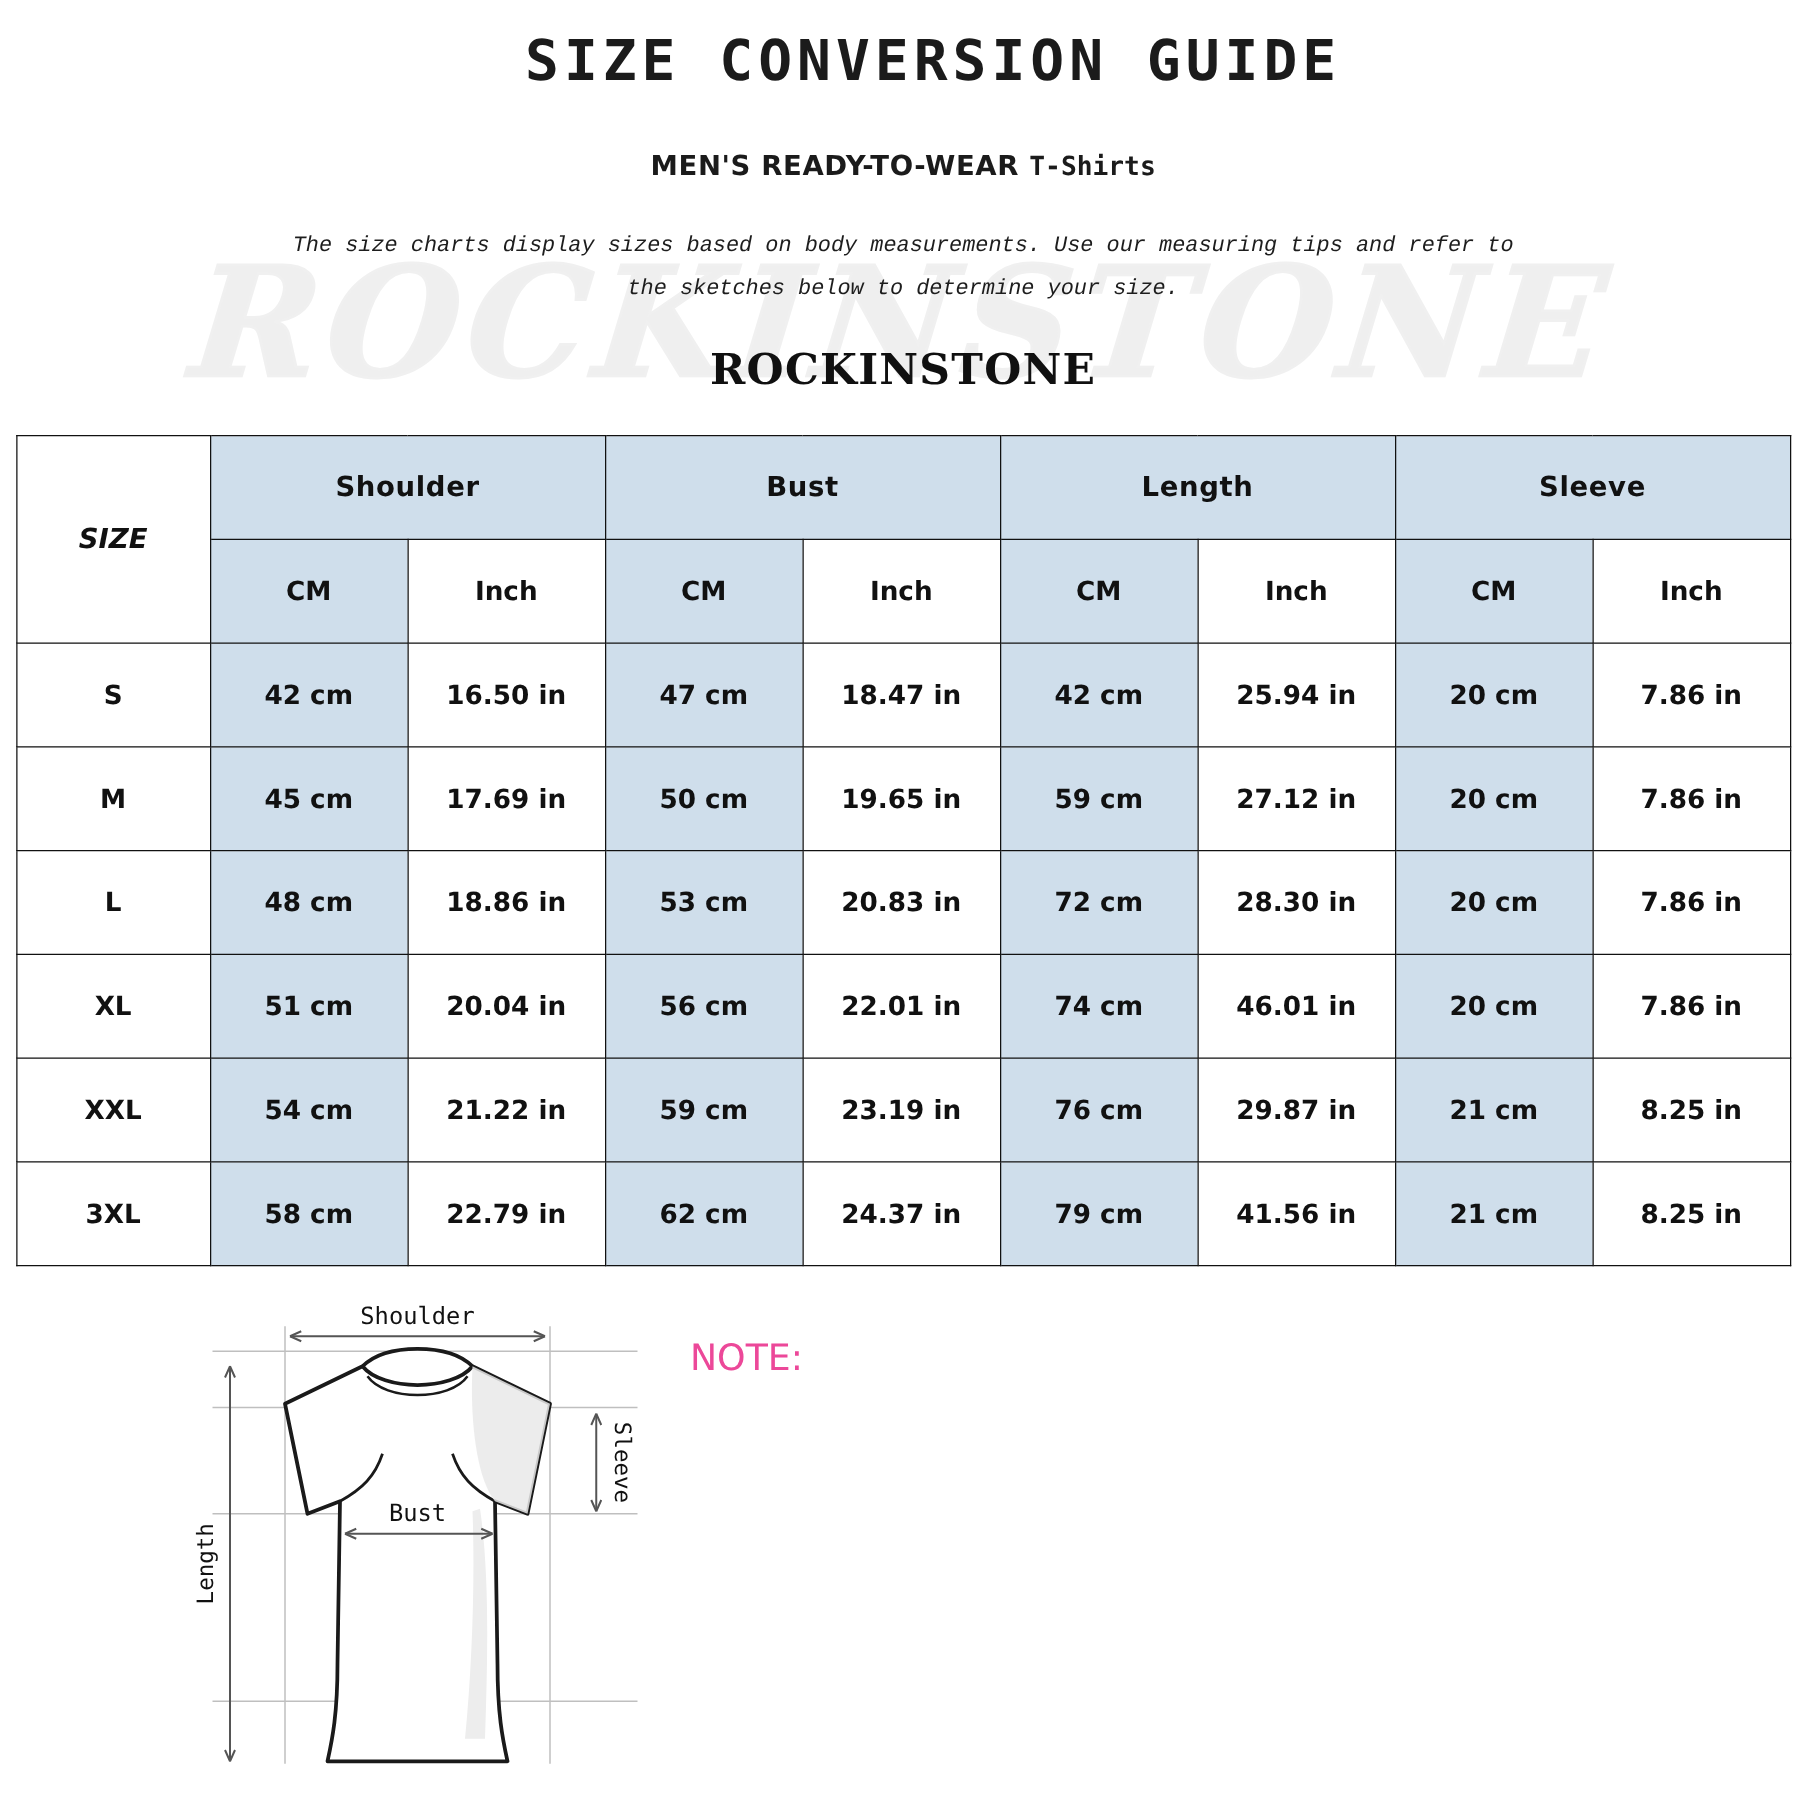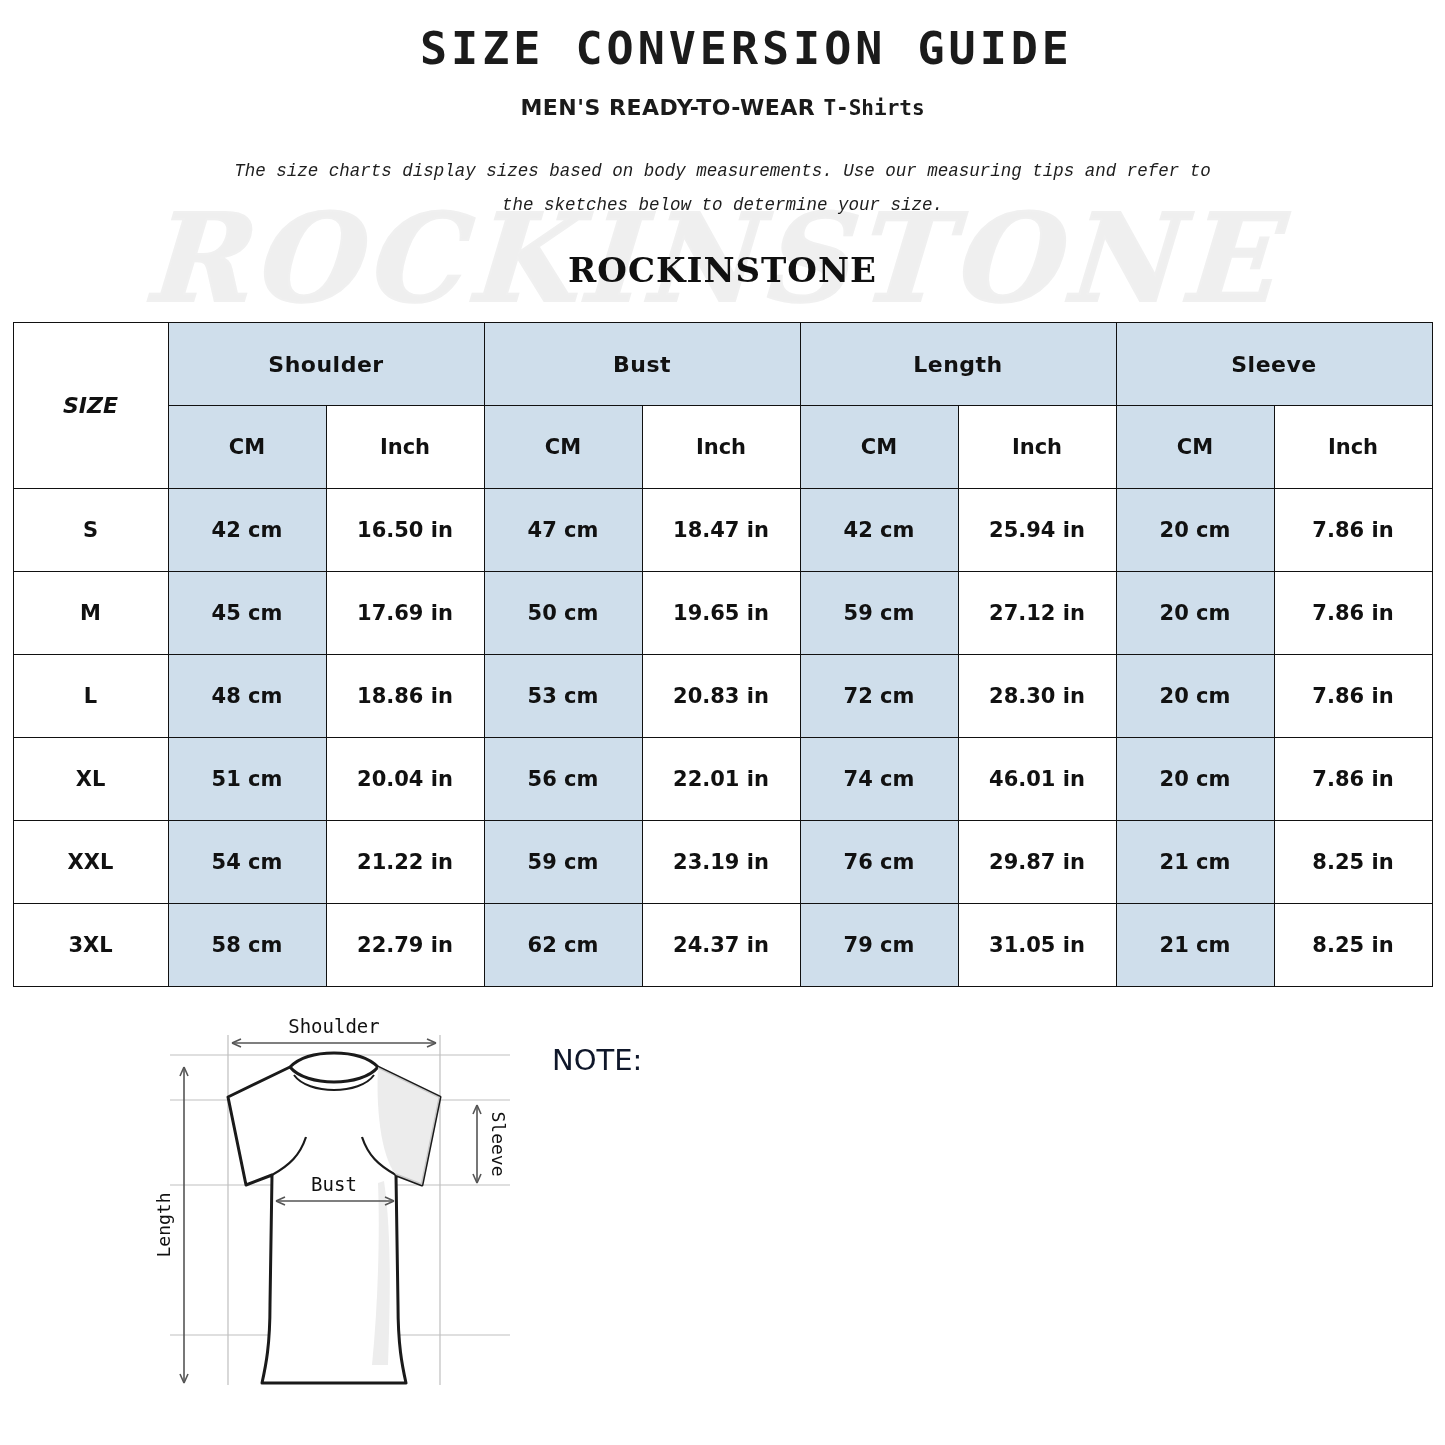--- a/index.html
+++ b/index.html
@@ -43,21 +43,21 @@
     font-size: 45px;
     font-weight: 700;
     letter-spacing: 4px;
     margin: 22px 0 0 0;
     color: #1b1b1b;
     padding-left: 48px;
   }
 
   .subtitle {
     text-align: center;
-    margin-top: 20px;
+    margin-top: 46px;
     font-size: 22px;
     font-weight: 700;
     letter-spacing: 0.5px;
     color: #1b1b1b;
   }
   .subtitle .cat {
     font-family: "DejaVu Sans Mono", monospace;
     font-size: 21px;
     font-weight: 700;
     letter-spacing: 0px;
@@ -122,21 +122,21 @@
     flex: 0 0 390px;
   }
   .note {
     margin-left: 22px;
     padding-top: 38px;
     width: 850px;
   }
   .note-title {
     font-size: 29px;
     font-weight: 400;
-    color: #0f172a;
+    color: #ec4899;
   }
   .note-body {
     font-size: 27px;
     font-weight: 700;
     line-height: 1.75;
     color: #111;
   }
 </style>
 </head>
 <body>
@@ -233,21 +233,21 @@
         <td class="val-cell cell-shade">21 cm</td>
         <td class="val-cell">8.25  in</td>
       </tr>
       <tr>
         <td class="size-cell">3XL</td>
         <td class="val-cell cell-shade">58 cm</td>
         <td class="val-cell">22.79  in</td>
         <td class="val-cell cell-shade">62 cm</td>
         <td class="val-cell">24.37  in</td>
         <td class="val-cell cell-shade">79 cm</td>
-        <td class="val-cell">31.05  in</td>
+        <td class="val-cell">41.56  in</td>
         <td class="val-cell cell-shade">21 cm</td>
         <td class="val-cell">8.25  in</td>
       </tr>
     </tbody>
   </table>
 
   <div class="bottom">
     <div class="sketch">
       <svg width="390" height="390" viewBox="0 0 390 390" xmlns="http://www.w3.org/2000/svg">
 

